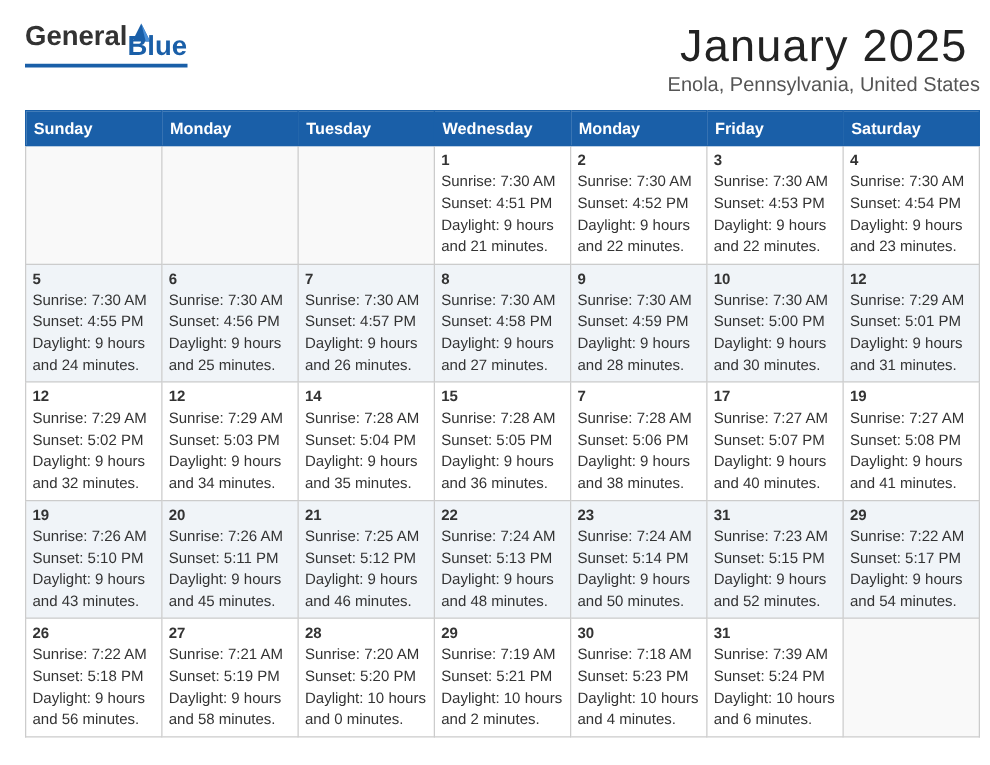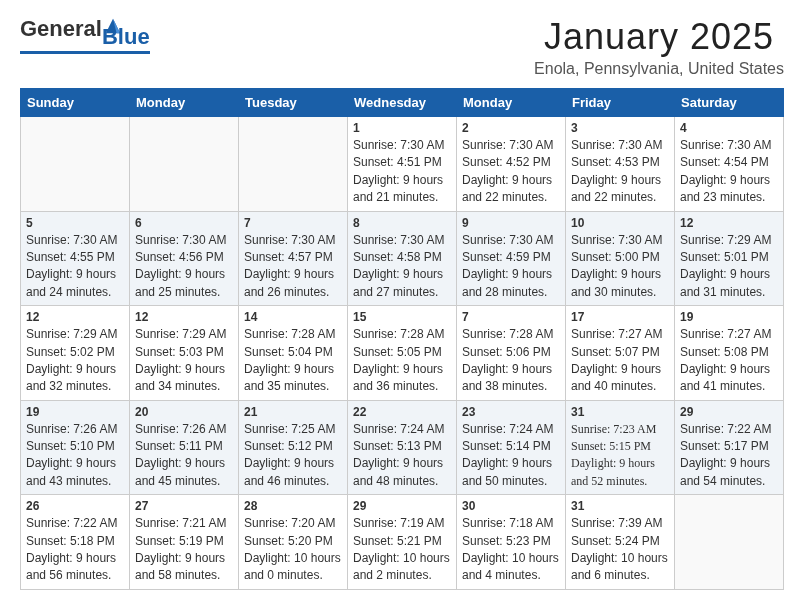--- a/index.html
+++ b/index.html
@@ -321,21 +321,21 @@
           </td>
           <td>
             <span class="day-num">23</span>
             <div class="day-info" style="white-space: pre-line;">Sunrise: 7:24 AM
 Sunset: 5:14 PM
 Daylight: 9 hours
 and 50 minutes.</div>
           </td>
           <td>
             <span class="day-num">31</span>
-            <div class="day-info" style="white-space: pre-line; font-family: Liberation Serif, serif;">Sunrise: 7:23 AM
+            <div class="day-info" style="white-space: pre-line;">Sunrise: 7:23 AM
 Sunset: 5:15 PM
 Daylight: 9 hours
 and 52 minutes.</div>
           </td>
           <td>
             <span class="day-num">29</span>
             <div class="day-info" style="white-space: pre-line;">Sunrise: 7:22 AM
 Sunset: 5:17 PM
 Daylight: 9 hours
 and 54 minutes.</div>

